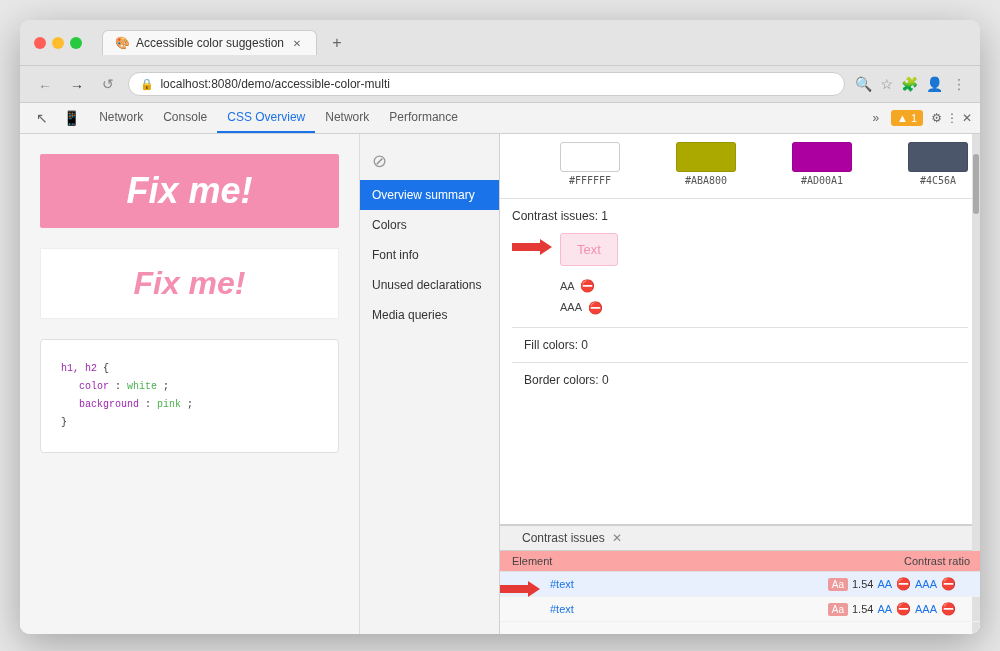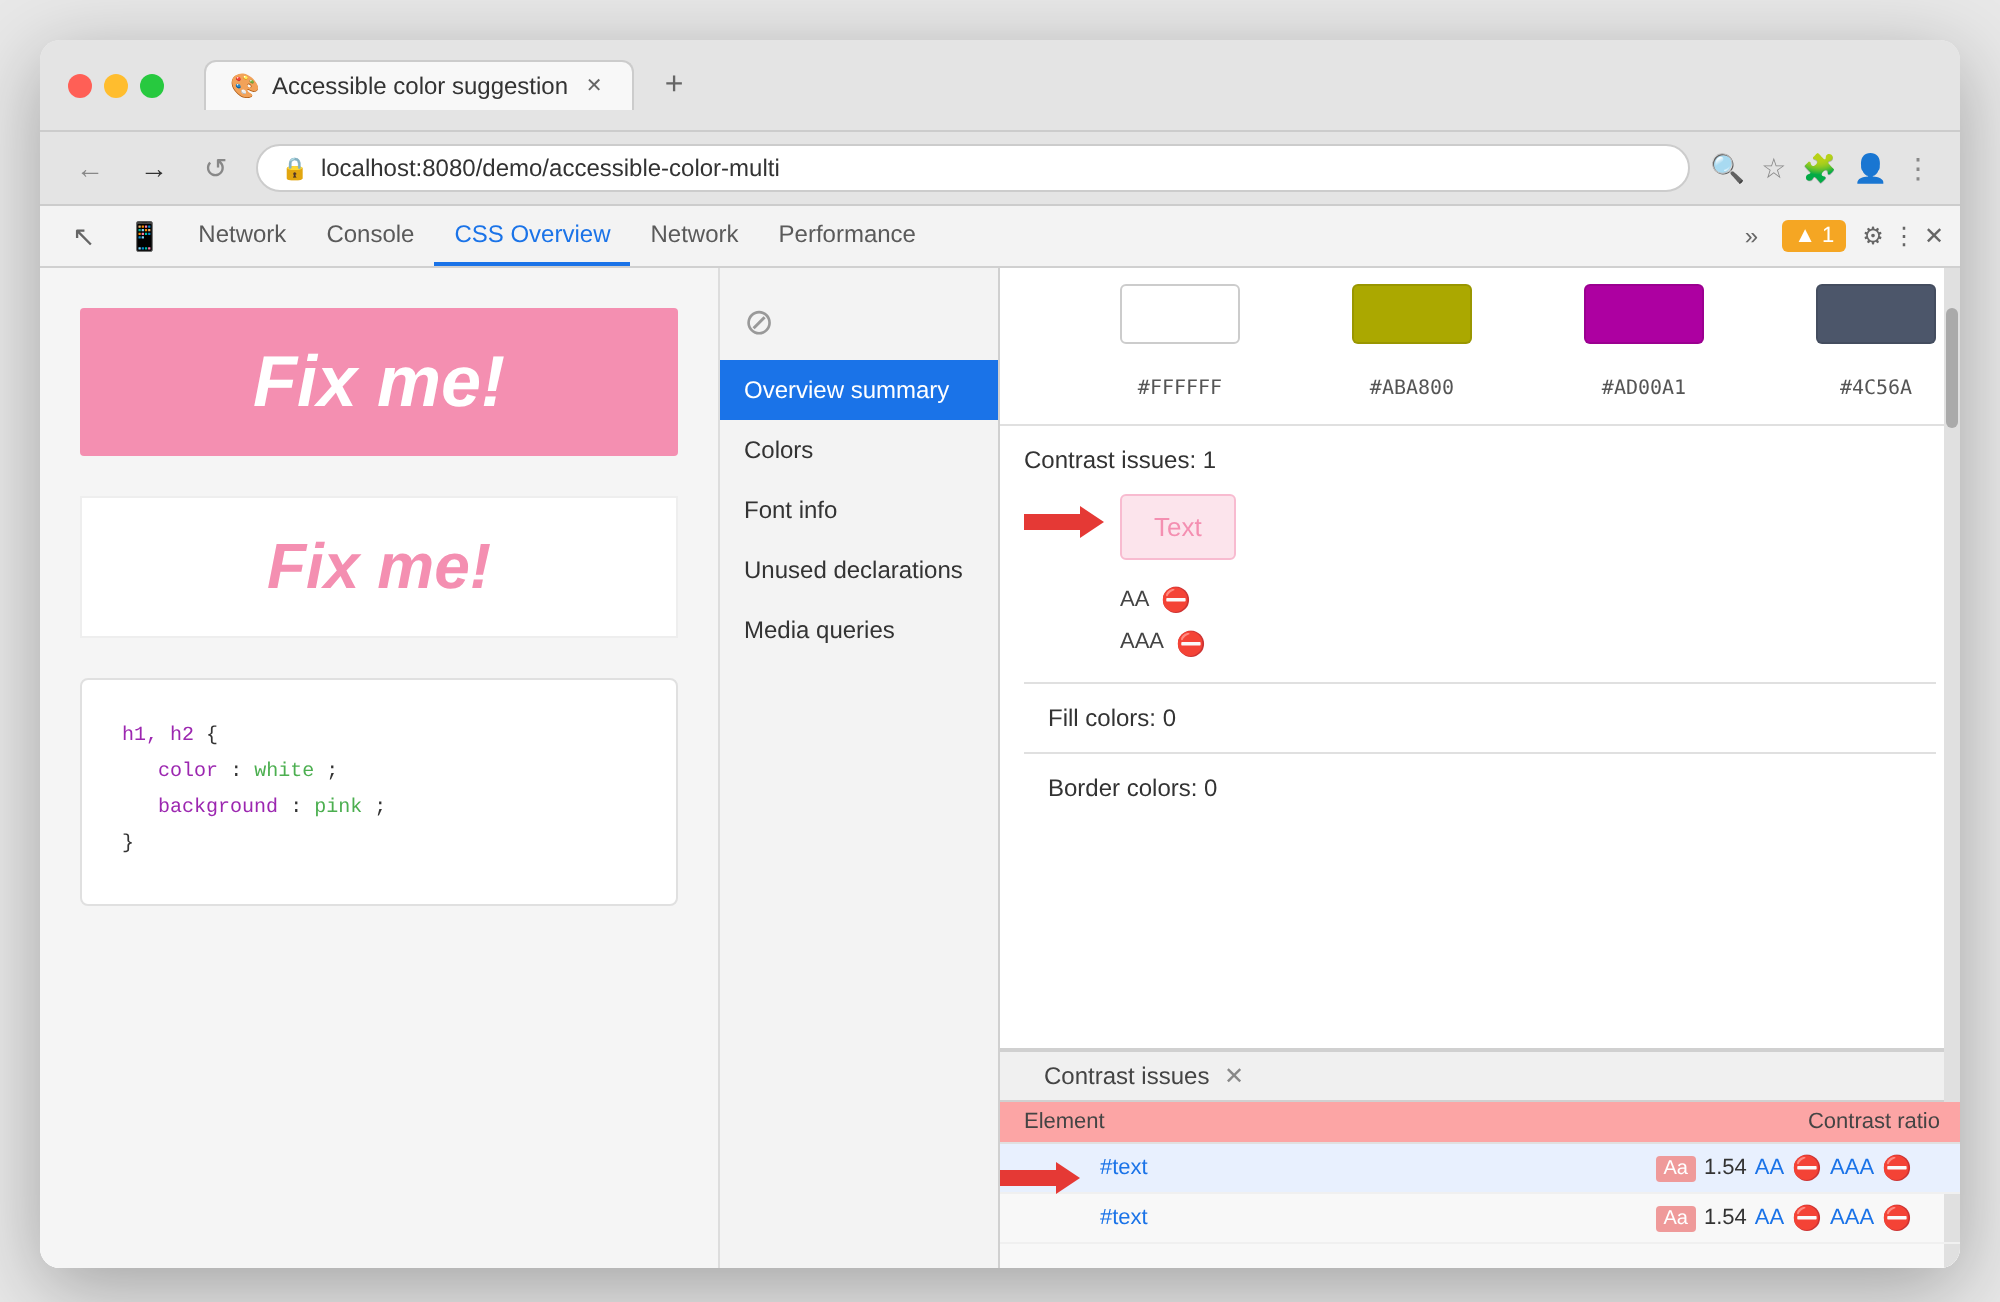--- a/index.html
+++ b/index.html
@@ -256,21 +256,21 @@
       display: flex;
       gap: 8px;
       margin-bottom: 4px;
       align-items: center;
     }
 
     .color-swatch {
       display: flex;
       flex-direction: column;
       align-items: center;
-      gap: 17px;
+      gap: 3px;
       padding-left: 48px;
     }
 
     .swatch-box {
       width: 60px;
       height: 30px;
       border-radius: 3px;
       border: 1px solid rgba(0,0,0,0.1);
     }
 

